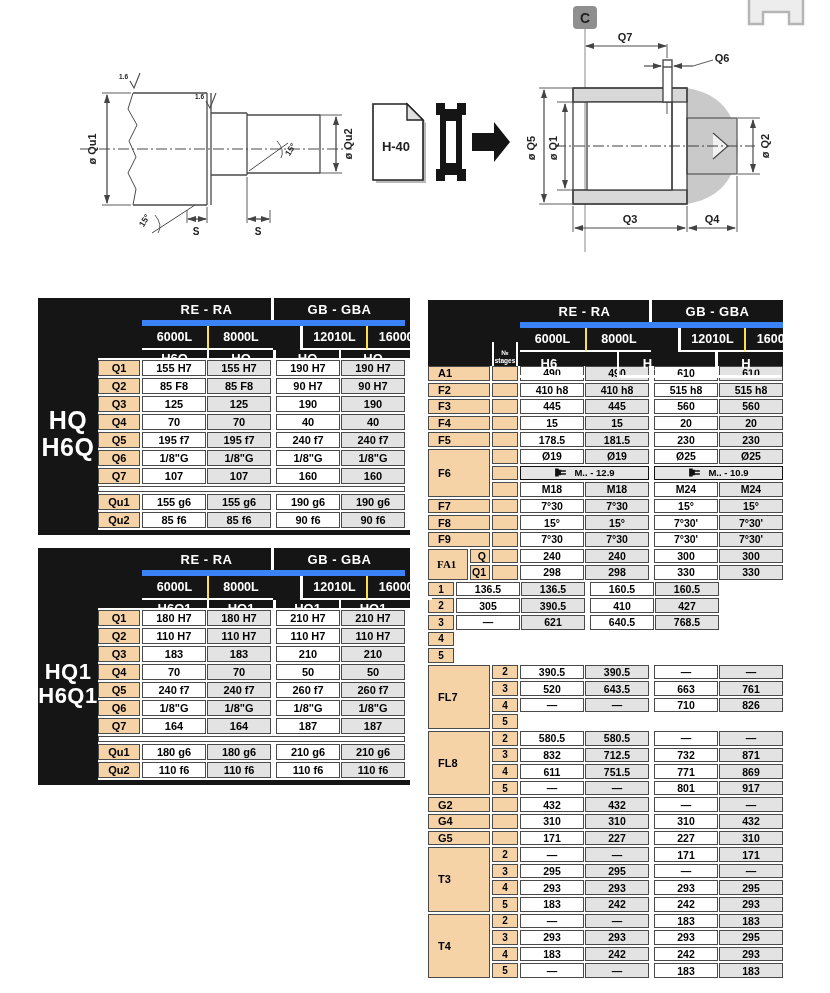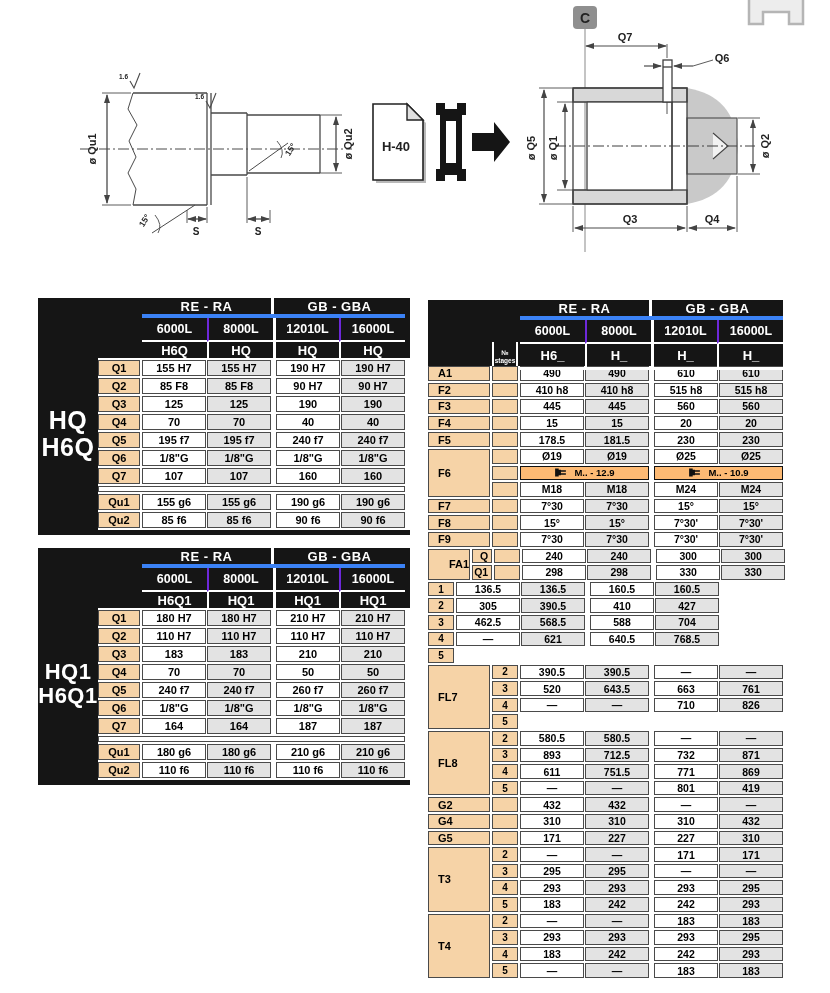--- a/index.html
+++ b/index.html
@@ -9,62 +9,62 @@
   svg text{font-family:"Liberation Sans",sans-serif;fill:#222;}
 
   
   .small-table{position:absolute;width:372px;}
   #table-hq{left:38px;top:298px;}
   #table-hq1{left:38px;top:548px;}
   .st-header{height:60px;background:#151515;position:relative;z-index:1;}
   .h-region{margin-left:104px;width:263px;}
   .dt-region{margin-left:92px;width:263px;}
   .h-row{display:flex;color:#fff;font-weight:bold;}
-  .r1{height:20px;border-bottom:4px solid #3b82f6;font-size:13px;}
+  .r1{height:28px;border-bottom:6px solid #3b82f6;font-size:13px;}
   .g-cell{flex:0 0 129px;display:flex;align-items:center;justify-content:center;letter-spacing:.5px;}
   .g-cell.gdiv{flex:0 0 134px;border-left:3px solid #fff;}
   .r2{height:24px;}
-  .s-cell{flex:0 0 66px;display:flex;align-items:center;justify-content:center;font-size:12.5px;border-left:2px solid #6d28d9;border-bottom:2px solid #fff;}
+  .s-cell{flex:0 0 66px;display:flex;align-items:center;justify-content:center;font-size:12.5px;border-left:2px solid #fde047;border-bottom:2px solid #fff;}
   .s-cell:first-child{flex:0 0 65px;border-left:none;}
-  .s-cell.gdiv{border-left:3px solid #fff;}
+  .s-cell.gdiv{border-left:3px solid #fff;margin-left:27px;}
   .r3{height:20px;}
   .t-cell{flex:0 0 66px;display:flex;align-items:center;justify-content:center;font-size:13px;border-left:2px solid #fff;border-bottom:3px solid #fff;}
   .t-cell:first-child{flex:0 0 65px;border-left:none;}
   .t-cell.gdiv{border-left:3px solid #fff;}
-  .dt-header .r3{height:26px;}
+  .dt-header .r3{height:26px;gap:32px;}
   .st-side{position:absolute;left:0;top:0;bottom:0;width:60px;background:#151515;display:flex;flex-direction:column;align-items:center;justify-content:center;color:#fff;font-weight:bold;z-index:2;padding-top:34px;}
   .side-line{font-size:25px;line-height:1.08;letter-spacing:.5px;}
   #table-hq1 .side-line{font-size:22px;}
   .st-body{margin-left:60px;position:relative;z-index:1;}
   .st-row{display:flex;height:16px;margin-top:2px;}
   .st-label{flex:0 0 42px;margin-right:2px;background:#f6d3a7;border:1px solid #4a4a4a;font-weight:bold;font-size:11px;display:flex;align-items:center;justify-content:center;}
   .st-cell{flex:0 0 64px;margin-left:1px;border:1px solid #4a4a4a;background:#fff;font-weight:bold;font-size:11px;display:flex;align-items:center;justify-content:center;}
   .st-cell:nth-child(2){margin-left:0;}
   .st-cell.ggap{margin-left:5px;}
   .c1{background:#e3e3e3 !important;}
   .st-gaprow{height:6px;margin-top:2px;border:1px solid #4a4a4a;width:307px;background:#fff;}
   .st-bottombar{height:5px;background:#151515;margin-top:2px;}
 
   
   #table-dims{position:absolute;left:428px;top:300px;width:355px;}
   .dt-header{height:66px;background:#151515;position:relative;}
   .stages-head{position:absolute;left:64px;bottom:0;width:26px;height:24px;border-left:2px solid #fff;border-right:2px solid #fff;color:#fff;display:flex;flex-direction:column;align-items:center;justify-content:flex-end;font-size:6.5px;font-weight:bold;line-height:1.15;padding-bottom:2px;}
   .sec{display:flex;}
   .sec-label{flex:0 0 62px;margin:0 2px 2px 0;background:#f6d3a7;border:1px solid #4a4a4a;font-weight:bold;font-size:11px;display:flex;align-items:center;padding-left:9px;}
-  .sec-label.narrow{flex:0 0 40px;padding-left:20px;}
+  .sec-label.narrow{flex:0 0 40px;padding-left:8px;font-family:Liberation Serif, serif;}
   .sub-col{display:flex;flex-direction:column;flex:0 0 20px;margin-right:2px;}
   .sub-cell{height:14.6px;margin-bottom:2px;background:#f6d3a7;border:1px solid #4a4a4a;font-weight:bold;font-size:10.5px;display:flex;align-items:center;justify-content:flex-end;padding-right:3px;}
   .stage-col{display:flex;flex-direction:column;flex:0 0 26px;margin-right:2px;}
   .stage-cell{height:14.6px;margin-bottom:2px;background:#f6d3a7;border:1px solid #4a4a4a;font-weight:bold;font-size:10px;display:flex;align-items:center;justify-content:center;}
   .rows-col{display:flex;flex-direction:column;}
   .d-row{display:flex;height:14.6px;margin-bottom:2px;}
   .d-cell{flex:0 0 64px;margin-left:1px;border:1px solid #4a4a4a;background:#fff;font-weight:bold;font-size:10.5px;display:flex;align-items:center;justify-content:center;}
   .d-cell:first-child{margin-left:0;}
   .d-cell.ggap{margin-left:5px;}
-  .d-merged{flex:0 0 129px;border:1.5px solid #111;background:#fdba74;display:flex;align-items:center;justify-content:center;gap:7px;font-weight:bold;font-size:9.5px;}
+  .d-merged{flex:0 0 129px;border:1.5px solid #111;background:#e5e5e5;display:flex;align-items:center;justify-content:center;gap:7px;font-weight:bold;font-size:9.5px;}
   .d-merged.ggap{margin-left:5px;text-align:right;}
 
   
   .drawing{position:absolute;}
   #shaft-drawing{left:30px;top:55px;}
   #transfer-group{left:360px;top:95px;}
   #hub-drawing{left:497px;top:0px;}
 </style>
 </head>
 <body>
@@ -597,26 +597,20 @@
               <div class="d-cell ggap">160.5</div>
               <div class="d-cell c1">160.5</div>
             </div>
             <div class="d-row">
               <div class="d-cell">305</div>
               <div class="d-cell c1">390.5</div>
               <div class="d-cell ggap">410</div>
               <div class="d-cell c1">427</div>
             </div>
             <div class="d-row">
-              <div class="d-cell">462.5</div>
-              <div class="d-cell c1">568.5</div>
-              <div class="d-cell ggap">588</div>
-              <div class="d-cell c1">704</div>
-            </div>
-            <div class="d-row">
               <div class="d-cell">—</div>
               <div class="d-cell c1">621</div>
               <div class="d-cell ggap">640.5</div>
               <div class="d-cell c1">768.5</div>
             </div>
           </div>
         </div>
         <div class="sec">
           <div class="sec-label">FL7</div>
           <div class="stage-col">
@@ -655,36 +649,36 @@
             <div class="stage-cell">5</div>
           </div>
           <div class="rows-col">
             <div class="d-row">
               <div class="d-cell">580.5</div>
               <div class="d-cell c1">580.5</div>
               <div class="d-cell ggap">—</div>
               <div class="d-cell c1">—</div>
             </div>
             <div class="d-row">
-              <div class="d-cell">893</div>
+              <div class="d-cell">832</div>
               <div class="d-cell c1">712.5</div>
               <div class="d-cell ggap">732</div>
               <div class="d-cell c1">871</div>
             </div>
             <div class="d-row">
               <div class="d-cell">611</div>
               <div class="d-cell c1">751.5</div>
               <div class="d-cell ggap">771</div>
               <div class="d-cell c1">869</div>
             </div>
             <div class="d-row">
               <div class="d-cell">—</div>
               <div class="d-cell c1">—</div>
               <div class="d-cell ggap">801</div>
-              <div class="d-cell c1">419</div>
+              <div class="d-cell c1">917</div>
             </div>
           </div>
         </div>
         <div class="sec">
           <div class="sec-label">G2</div>
           <div class="stage-col">
             <div class="stage-cell"></div>
           </div>
           <div class="rows-col">
             <div class="d-row">

